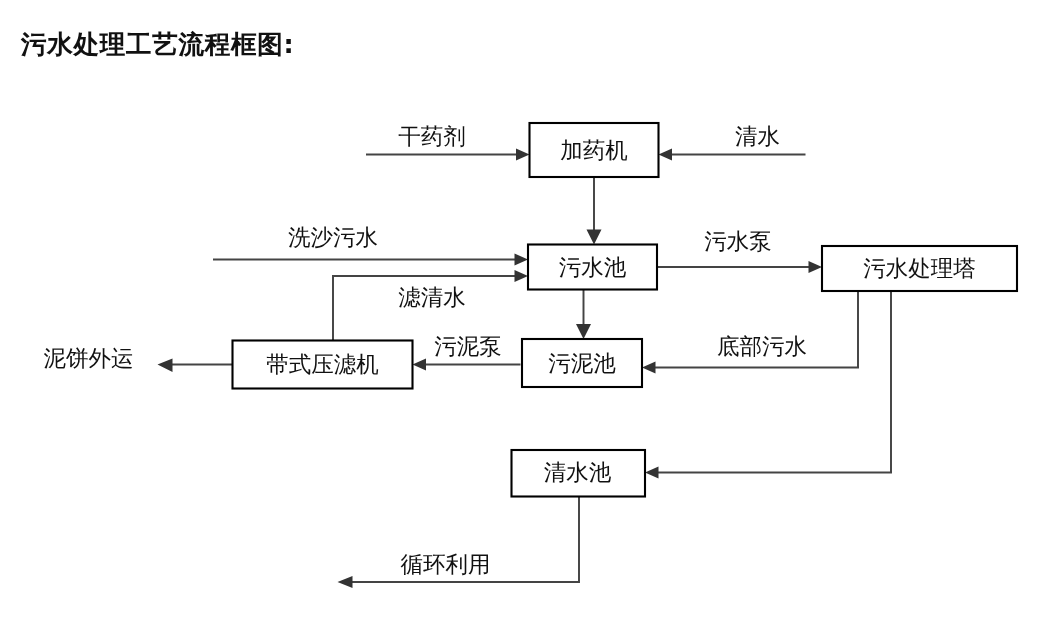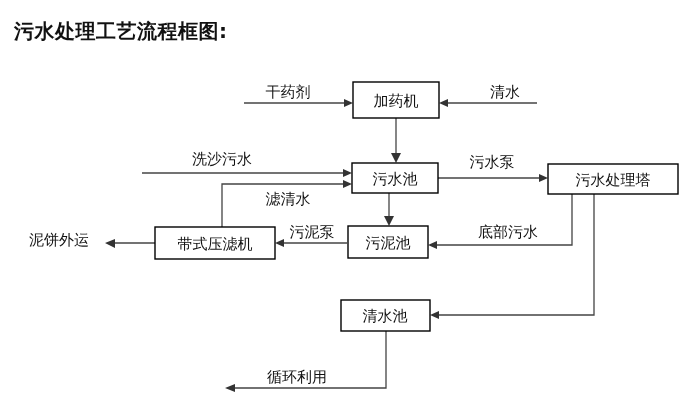--- a/index.html
+++ b/index.html
@@ -12,21 +12,21 @@
     width: 700px;
     height: 420px;
     background: #ffffff;
     overflow: hidden;
     font-family: "DejaVu Sans", "Liberation Sans", sans-serif;
   }
   #title {
     position: absolute;
     left: 14px;
     top: 18px;
-    font-size: 20px;
+    font-size: 17px;
     font-weight: bold;
     color: #111111;
     letter-spacing: 0.5px;
     white-space: nowrap;
   }
   #flow-svg {
     position: absolute;
     left: 0;
     top: 0;
     width: 700px;

